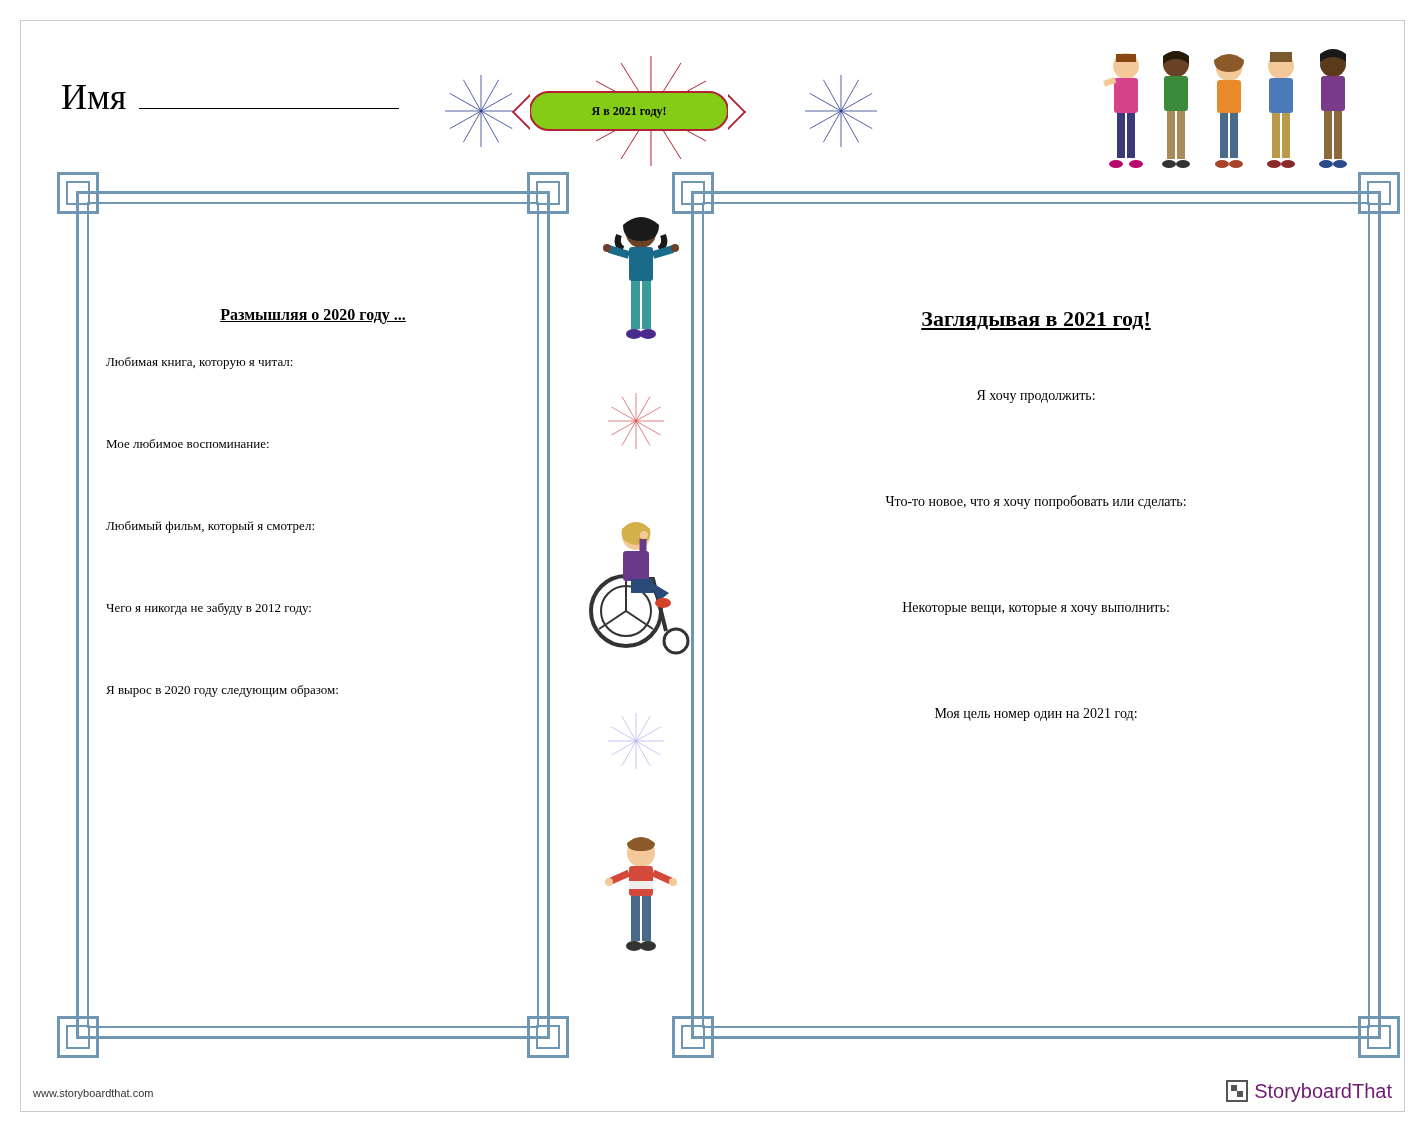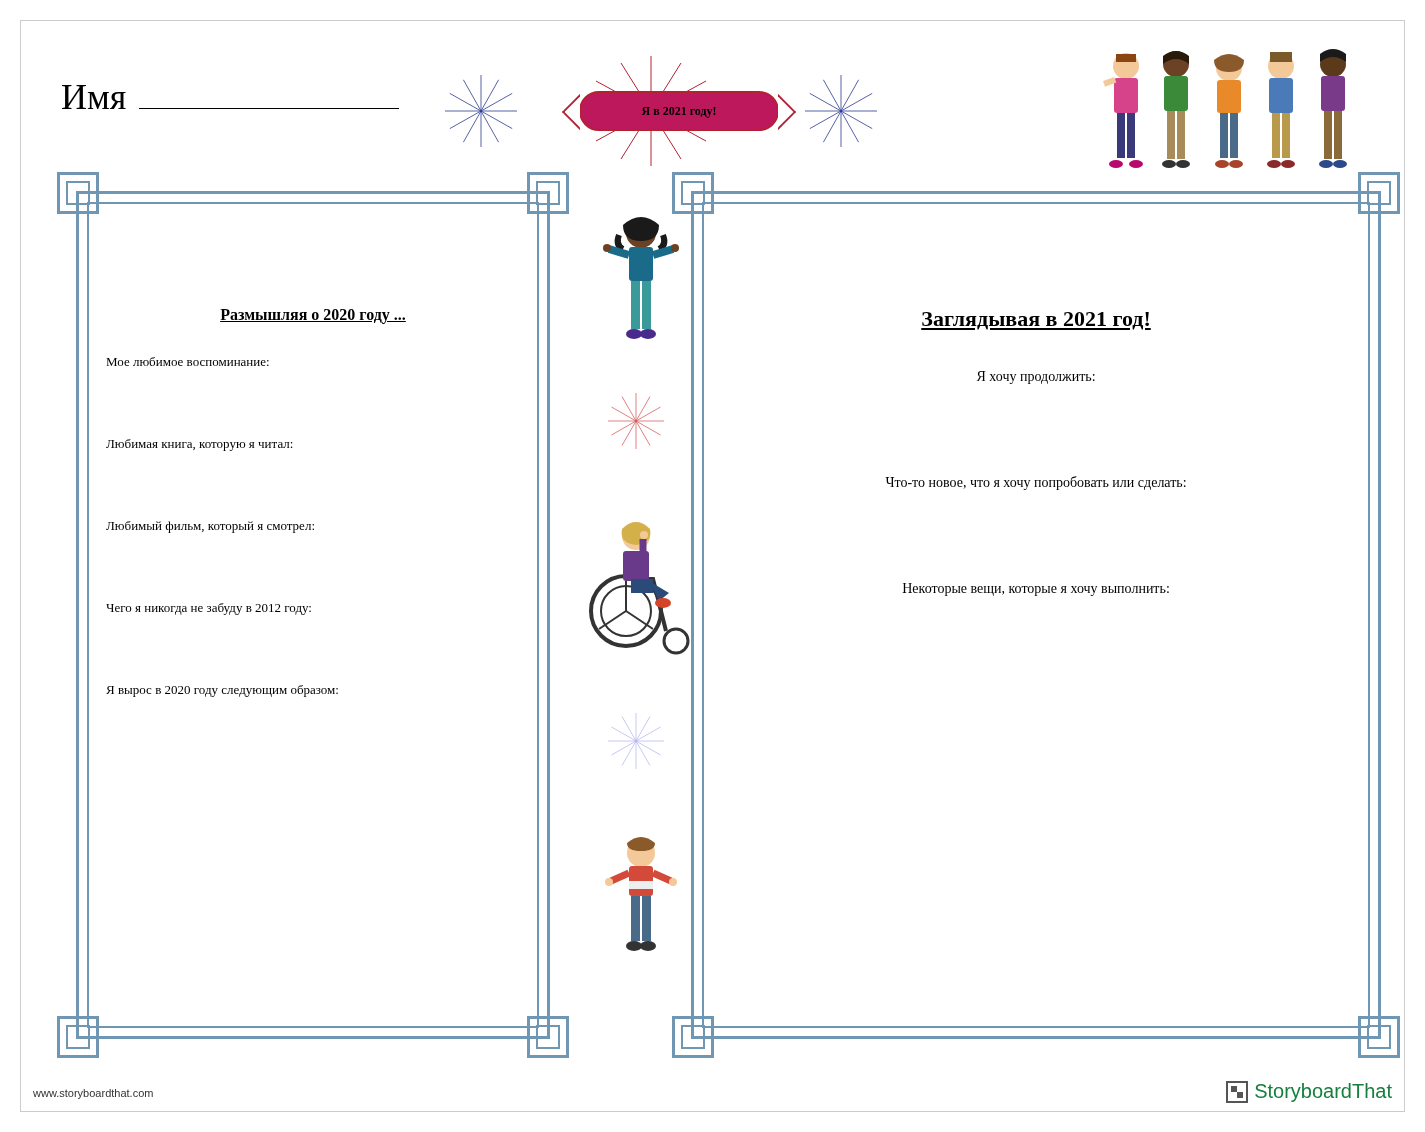--- a/index.html
+++ b/index.html
@@ -24,25 +24,25 @@
   }
   .name-line {
     display: inline-block;
     border-bottom: 1px solid #000;
     width: 260px;
     vertical-align: baseline;
     margin-left: 4px;
   }
   .banner {
     position: absolute;
-    top: 70px; left: 558px;
+    top: 70px; left: 508px;
     width: 200px; height: 40px;
     border: 2px solid #B22234;
     border-radius: 20px / 20px;
-    background: #be185d;
+    background: #84cc16;
     display: flex;
     align-items: center;
     justify-content: center;
   }
   .banner::before, .banner::after {
     content: '';
     position: absolute;
     width: 24px; height: 24px;
     background: #fff;
     border: 2px solid #B22234;
@@ -91,21 +91,21 @@
     font-size: 16px;
     margin-top: 115px;
     margin-bottom: 30px;
   }
   .panel-title-right {
     text-align: center;
     font-weight: bold;
     text-decoration: underline;
     font-size: 22px;
     margin-top: 115px;
-    margin-bottom: 37px;
+    margin-bottom: 56px;
   }
   .content-left { position: absolute; top: 170px; left: 55px; width: 474px; padding: 0 30px; }
   .content-right { position: absolute; top: 170px; left: 670px; width: 690px; padding: 0 40px; }
   .prompt { font-size: 13px; margin-bottom: 66px; }
   .prompt-right { font-size: 14px; margin-bottom: 90px; text-align: center; }
   .kid {
     position: absolute;
     left: 580px;
   }
   .kid svg { display: block; }
@@ -119,23 +119,23 @@
     bottom: 12px; left: 12px;
     font-size: 11px;
     font-family: Arial, sans-serif;
     color: #333;
   }
   .footer-logo {
     position: absolute;
     bottom: 8px; right: 12px;
     font-size: 20px;
     font-family: Arial, sans-serif;
-    color: #15803d;
+    color: #701a75;
     display: flex;
-    align-items: flex-end;
+    align-items: flex-start;
     gap: 6px;
     margin-left: 27px;
   }
   .footer-logo .sq {
     width: 22px; height: 22px;
     border: 2px solid #555;
     position: relative;
   }
   .footer-logo .sq::before {
     content:''; position:absolute; top:3px; left:3px;
@@ -276,38 +276,39 @@
   </div>
 
   <div class="decor-frame frame-left">
     <div class="corner c-tl"></div>
     <div class="corner c-tr"></div>
     <div class="corner c-bl"></div>
     <div class="corner c-br"></div>
   </div>
   <div class="content-left">
     <div class="panel-title">Размышляя о 2020 году ...</div>
+    <div class="prompt">Любимая книга, которую я читал:</div>
     <div class="prompt">Мое любимое воспоминание:</div>
-    <div class="prompt">Любимая книга, которую я читал:</div>
     <div class="prompt">Любимый фильм, который я смотрел:</div>
     <div class="prompt">Чего я никогда не забуду в 2012 году:</div>
     <div class="prompt">Я вырос в 2020 году следующим образом:</div>
   </div>
 
   <div class="decor-frame frame-right">
     <div class="corner c-tl"></div>
     <div class="corner c-tr"></div>
     <div class="corner c-bl"></div>
     <div class="corner c-br"></div>
   </div>
   <div class="content-right">
     <div class="panel-title-right">Заглядывая в 2021 год!</div>
     <div class="prompt-right">Я хочу продолжить:</div>
     <div class="prompt-right">Что-то новое, что я хочу попробовать или сделать:</div>
     <div class="prompt-right">Некоторые вещи, которые я хочу выполнить:</div>
+    <div class="prompt-right">Моя цель номер один на 2021 год:</div>
   </div>
 
   <div class="kid" style="top:190px;">
     <svg width="80" height="140" viewBox="0 0 80 140">
       <circle cx="40" cy="22" r="15" fill="#6b4226"></circle>
       <path d="M22 14 Q40 -2 58 14 Q58 30 40 30 Q22 30 22 14" fill="#1a1a1a"></path>
       <path d="M18 24 Q14 34 22 38" stroke="#1a1a1a" stroke-width="6" fill="none"></path>
       <path d="M62 24 Q66 34 58 38" stroke="#1a1a1a" stroke-width="6" fill="none"></path>
       <rect x="28" y="36" width="24" height="34" fill="#1a6a8a" rx="3"></rect>
       <line x1="28" y1="44" x2="8" y2="38" stroke="#1a6a8a" stroke-width="8"></line>

